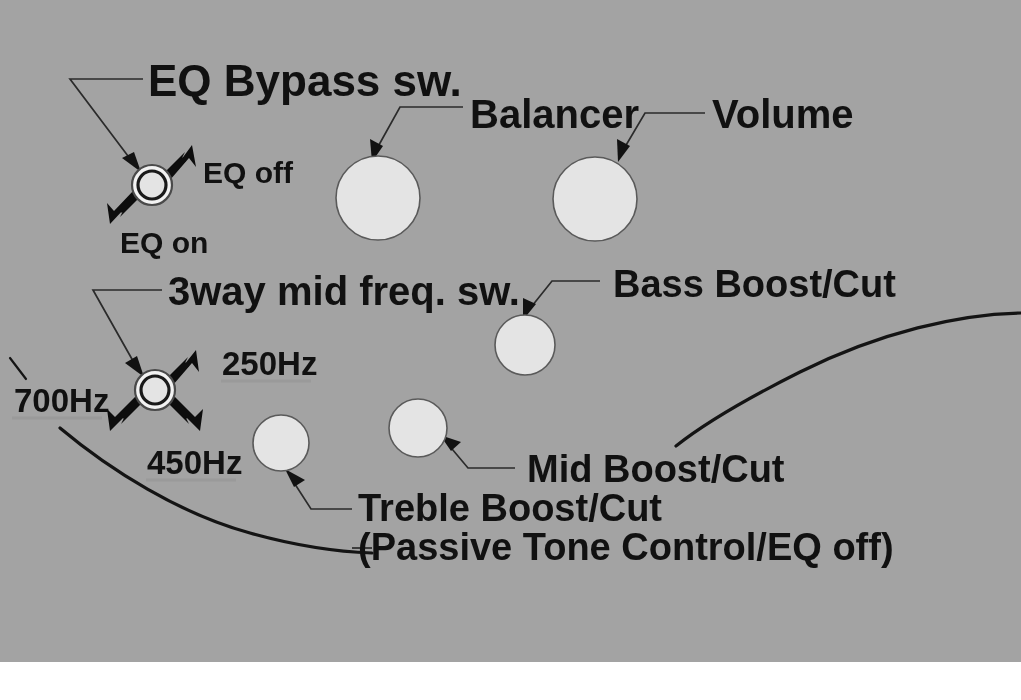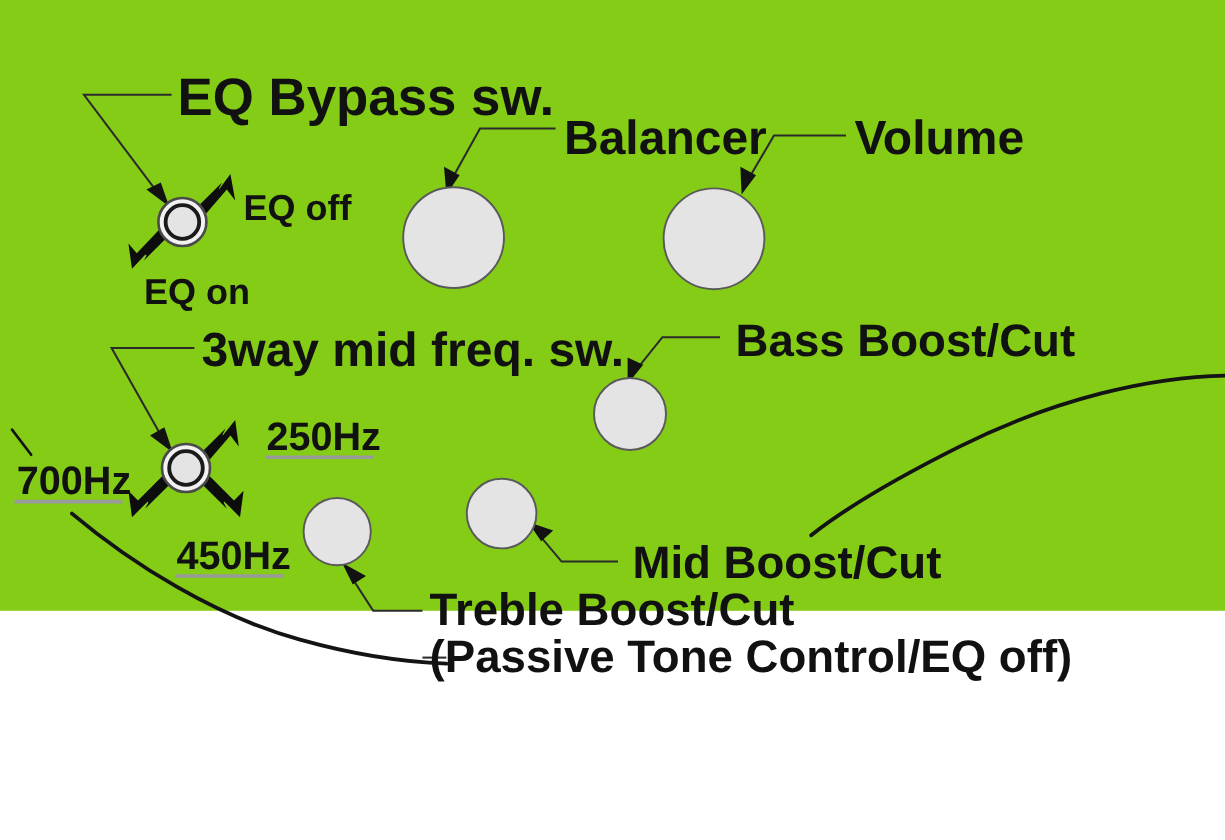--- a/index.html
+++ b/index.html
@@ -9,22 +9,22 @@
   }
   body {
     width: 1021px;
     height: 700px;
     overflow: hidden;
     font-family: "Liberation Sans", sans-serif;
   }
   #stage {
     position: relative;
     width: 1021px;
-    height: 509px;
-    background: #84cc16;
+    height: 662px;
+    background: #a3a3a3;
   }
   #stage svg {
     position: absolute;
     top: 0;
     left: 0;
     width: 1021px;
     height: 700px;
   }
   .dlabel {
     font-family: "Liberation Sans Narrow", "Liberation Sans", sans-serif;

